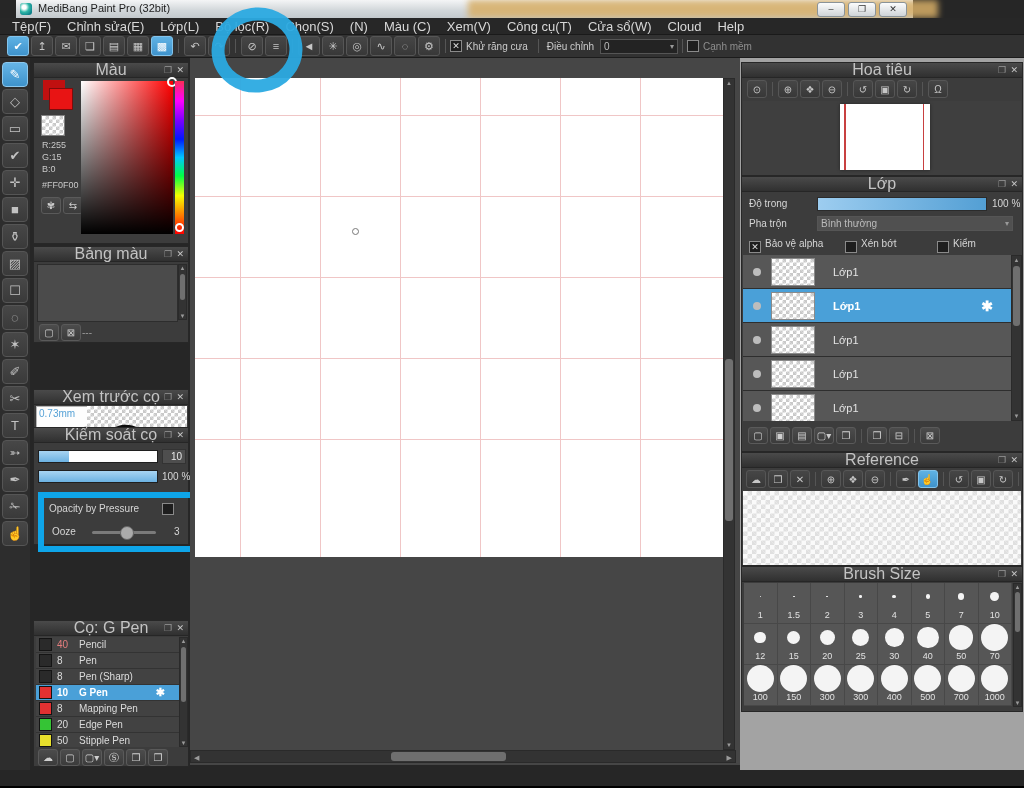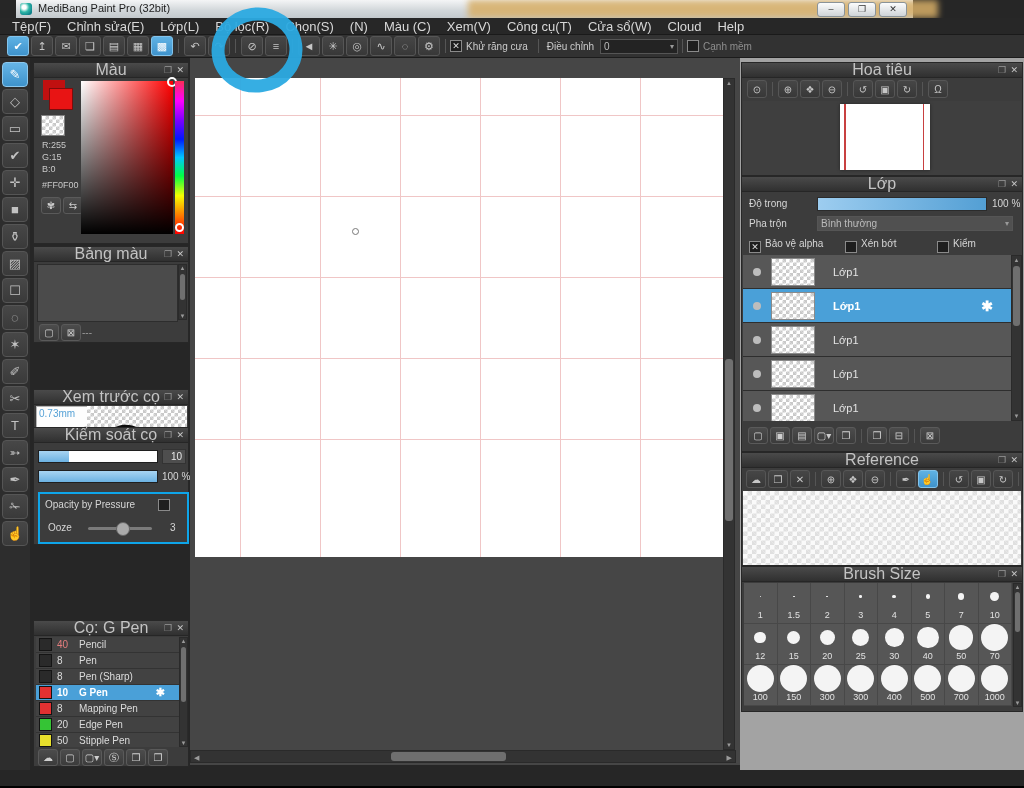--- a/index.html
+++ b/index.html
@@ -119,21 +119,21 @@
   .harrow{position:absolute;top:0;font-size:7px;color:#9a9a9a;line-height:13px;}
 
   .canvas-tabstrip{position:absolute;background:#2c2c2c;border:1px solid #222;}
   .tabtitle{position:absolute;font-size:10px;color:#a9a9a9;top:0;line-height:12px;}
 
   .statusbar{position:absolute;left:0;top:770px;width:1024px;height:16px;background:#2c2c2c;
     border-top:1px solid #1e1e1e;display:flex;align-items:center;padding-left:6px;box-sizing:border-box;}
   .sseg{font-size:10px;color:#d2d2d2;margin-right:13px;white-space:nowrap;}
   .botstrip{position:absolute;left:0;top:786px;width:1024px;height:2px;background:#000;}
 
-  .groupbox{position:absolute;border:2px solid #0ea5e9;}
+  .groupbox{position:absolute;border:6px solid #0ea5e9;}
 </style>
 </head>
 <body>
 
 <div id="app">
 
   <div class="titlebar">
     <span class="tanblob"></span>
     <span class="appicon"></span>
     <span class="wtitle">MediBang Paint Pro (32bit)</span>

